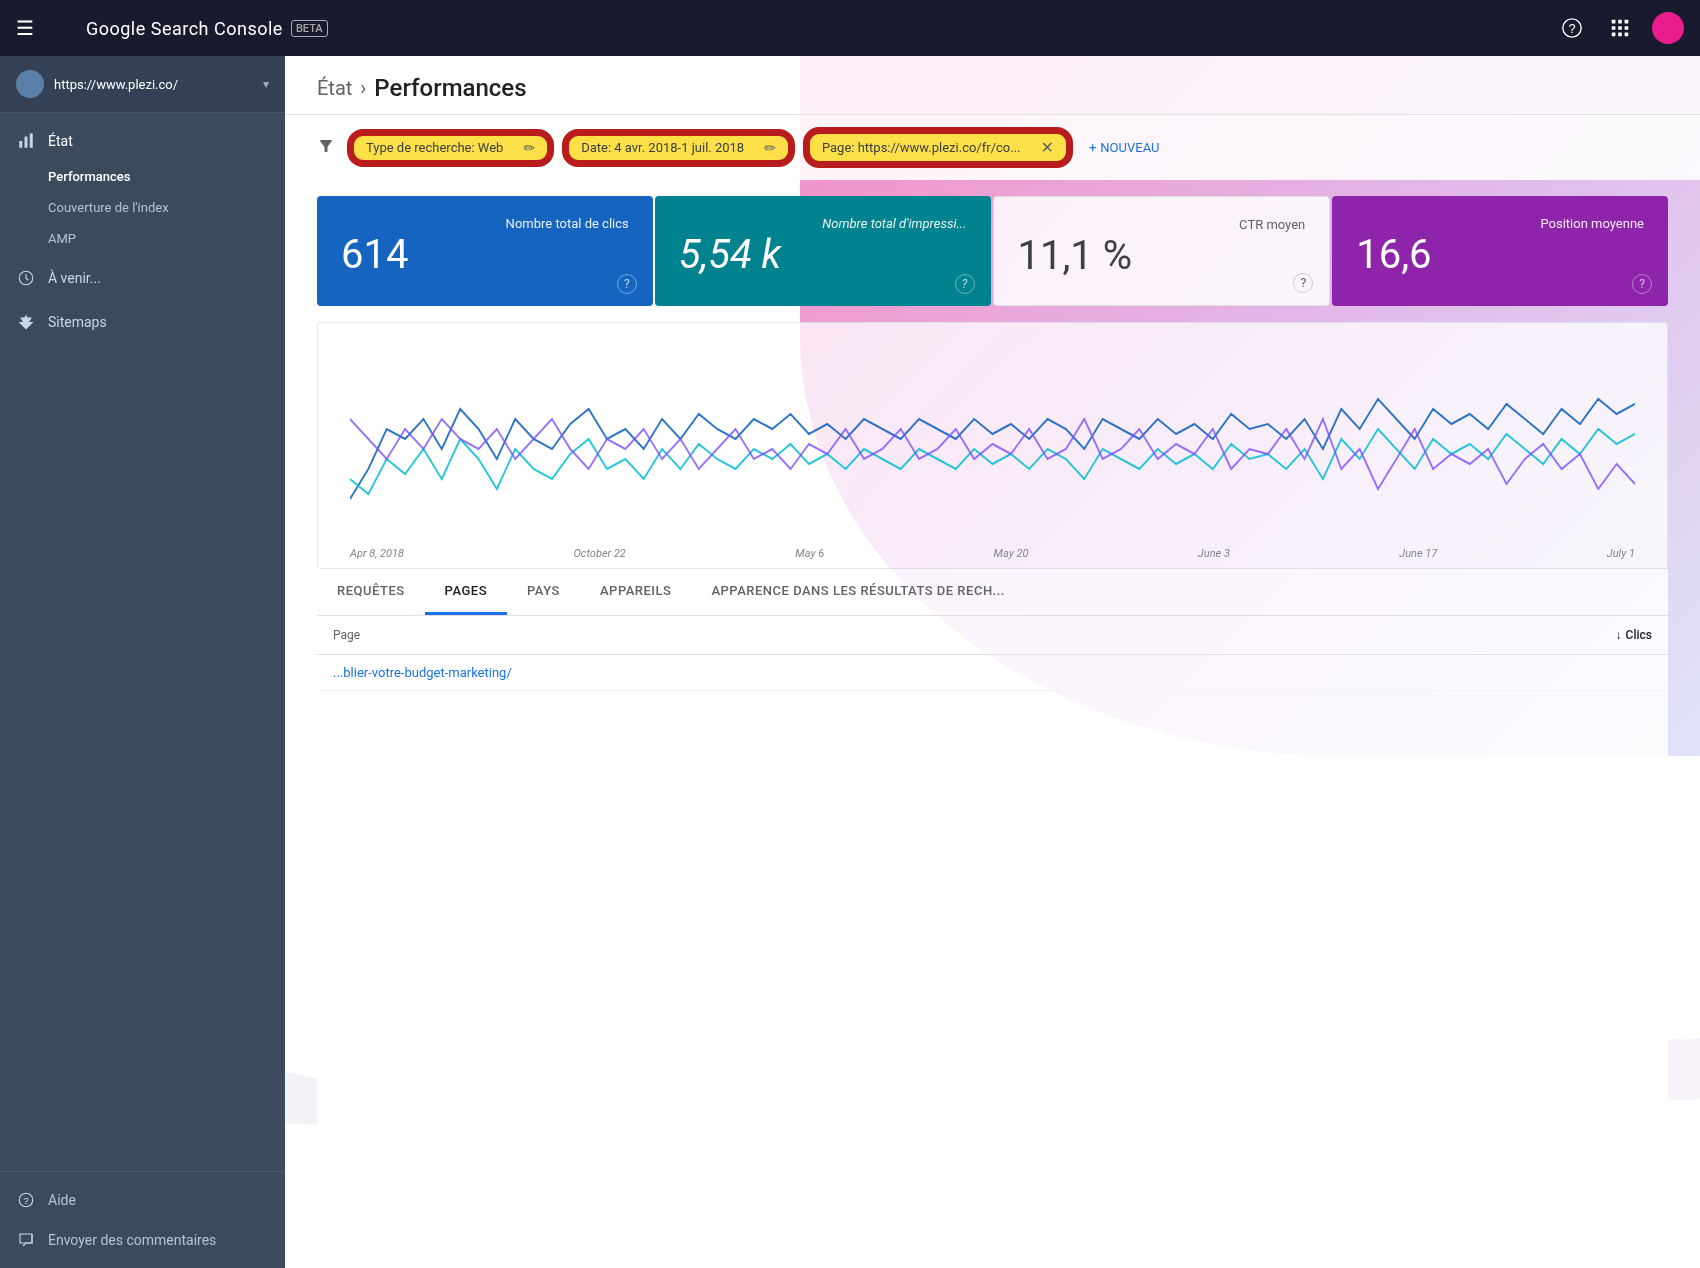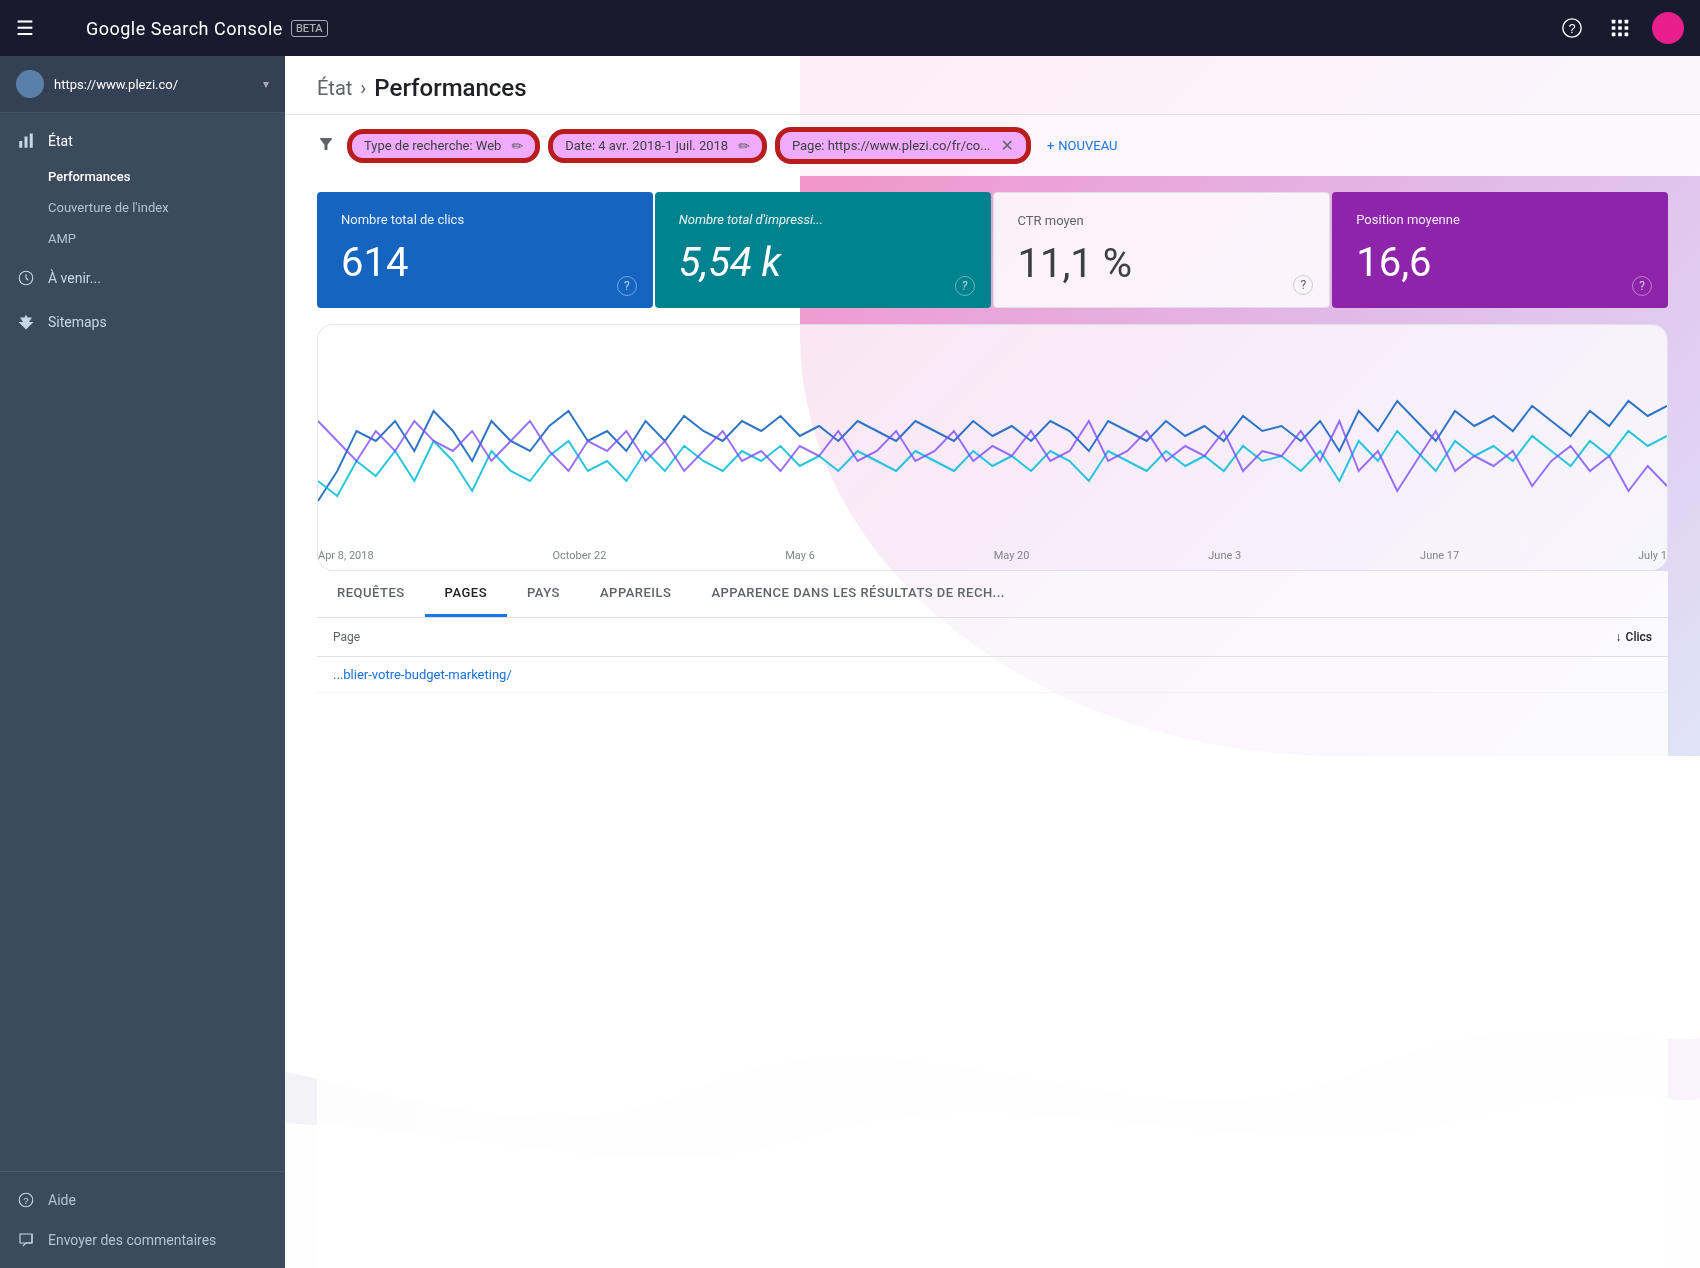--- a/index.html
+++ b/index.html
@@ -231,28 +231,28 @@
       flex-wrap: wrap;
     }
     .filter-icon {
       color: #5f6368;
       font-size: 18px;
       margin-right: 4px;
     }
     .filter-chip {
       display: flex;
       align-items: center;
-      border: 5px solid #b91c1c;
+      border: 7px solid #b91c1c;
       border-radius: 16px;
       padding: 4px 12px;
       font-size: 13px;
       color: #3c4043;
       cursor: pointer;
-      background: #f0abfc;
-      gap: 10px;
+      background: #fde047;
+      gap: 20px;
     }
     .filter-chip-close {
       color: #5f6368;
       font-size: 16px;
       cursor: pointer;
     }
     .filter-edit-icon {
       color: #5f6368;
       font-size: 14px;
     }
@@ -293,21 +293,22 @@
       background: rgba(255,255,255,0.85);
       border: 1px solid #e0e0e0;
       margin-right: 2px;
     }
     .metric-card-position {
       background: #8e24aa;
     }
     .metric-label {
       font-size: 13px;
       font-weight: 400;
-      margin-bottom: 12px;
+      margin-bottom: 0;
+      text-align: right;
     }
     .metric-label-light { color: rgba(255,255,255,0.9); }
     .metric-label-dark { color: #5f6368; }
     .metric-value {
       font-size: 40px;
       font-weight: 400;
     }
     .metric-value-light { color: #fff; }
     .metric-value-dark { color: #3c4043; }
     .metric-help {
@@ -325,22 +326,23 @@
       cursor: pointer;
     }
     .metric-help-light { color: rgba(255,255,255,0.7); border-color: rgba(255,255,255,0.4); }
     .metric-help-dark { color: #5f6368; border-color: #ccc; }
 
     
     .chart-area {
       margin: 16px 32px 0;
       background: rgba(255,255,255,0.75);
       border: 1px solid rgba(200,210,220,0.5);
-      border-radius: 16px;
-      padding: 16px 0 0;
+      border-radius: 4px;
+      padding: 16px 32px 0;
+      font-style: italic;
     }
     .chart-svg {
       width: 100%;
       height: 200px;
     }
     .chart-x-labels {
       display: flex;
       justify-content: space-between;
       padding: 4px 0 8px;
       font-size: 11px;

